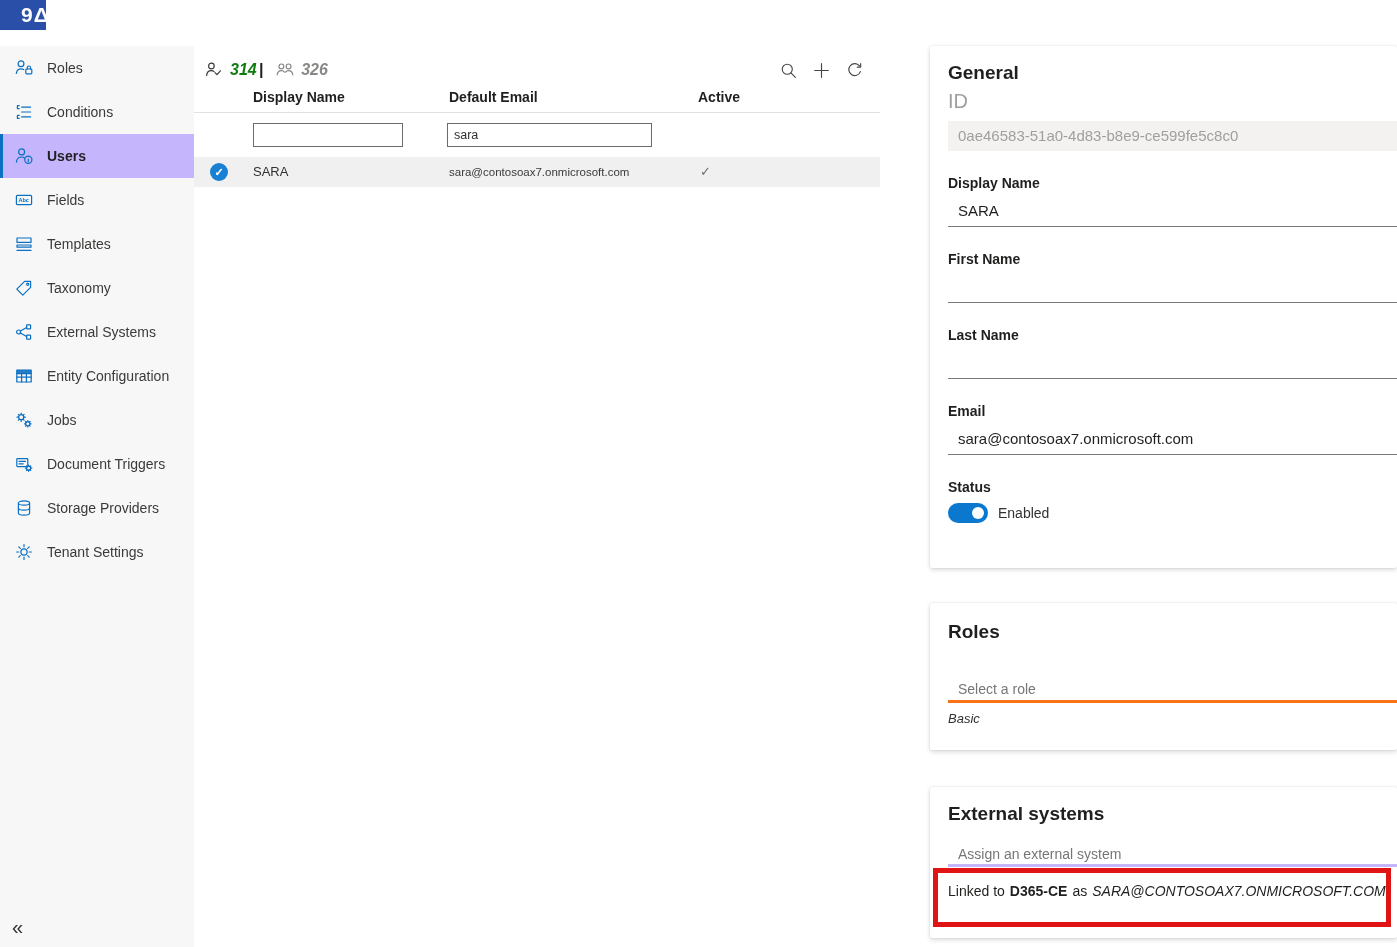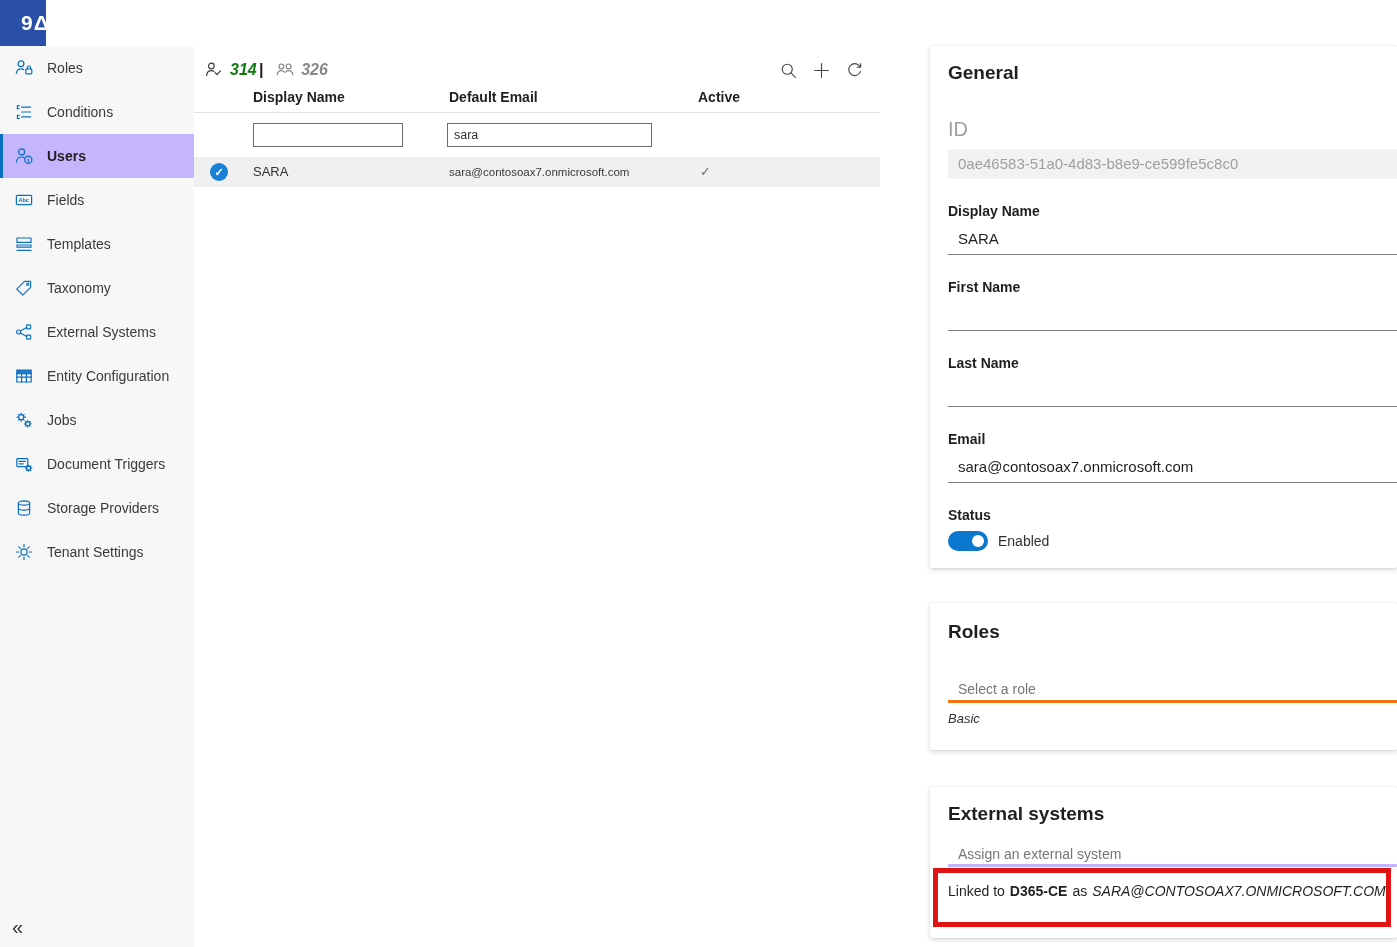--- a/index.html
+++ b/index.html
@@ -3,21 +3,21 @@
 <meta charset="utf-8">
 <style>
   * { box-sizing: border-box; margin: 0; padding: 0; }
   html,body { width:1397px; height:947px; overflow:hidden; }
   body {
     font-family: "Liberation Sans", sans-serif;
     background:#ffffff; color:#201f1e; position:relative;
   }
   
   .logo {
-    position:absolute; left:0; top:0; width:46px; height:46px;
+    position:absolute; left:0; top:0; width:46px; height:30px;
     background:#2a4fa8; color:#fff; display:flex; align-items:center; justify-content:center;
     font-size:21px; font-weight:bold; letter-spacing:1px;padding-left:25px;
   }
   
   .sidebar {
     position:absolute; left:0; top:46px; width:194px; bottom:0;
     background:#f7f7f7;
   }
   .nav-item {
     height:44px; display:flex; align-items:center;
@@ -66,21 +66,21 @@
   
   .card {
     position:absolute; left:930px; width:467px; background:#fff; border-radius:2px;
     box-shadow:0 0 2px rgba(0,0,0,.12), 0 2px 5px rgba(0,0,0,.14);
     padding-left:18px; overflow:hidden;
   }
   .card-general { top:46px; height:522px; padding-top:16px; }
   .card-roles { top:603px; height:147px; padding-top:18px; }
   .card-external { top:787px; height:151px; padding-top:16px; }
   .card h2 { font-size:19px; font-weight:bold; color:#201f1e; }
-  .card-general h2 { margin-bottom:34px; }
+  .card-general h2 { margin-bottom:6px; }
   .fgroup { margin-bottom:24px; }
   .flabel { font-size:14px; font-weight:bold; color:#201f1e; margin-bottom:4px; }
   .flabel-dim { font-size:20px; color:#a19f9d; font-weight:normal; margin-bottom:8px; }
   .id-input {
     height:30px; line-height:30px; background:#f3f2f1; color:#a19f9d; font-size:15px;
     padding-left:10px; margin-right:0;
   }
   .uline {
     height:32px; line-height:32px; border-bottom:1px solid #7a7a78;
     font-size:15px; color:#201f1e; padding-left:10px; cursor:text;

